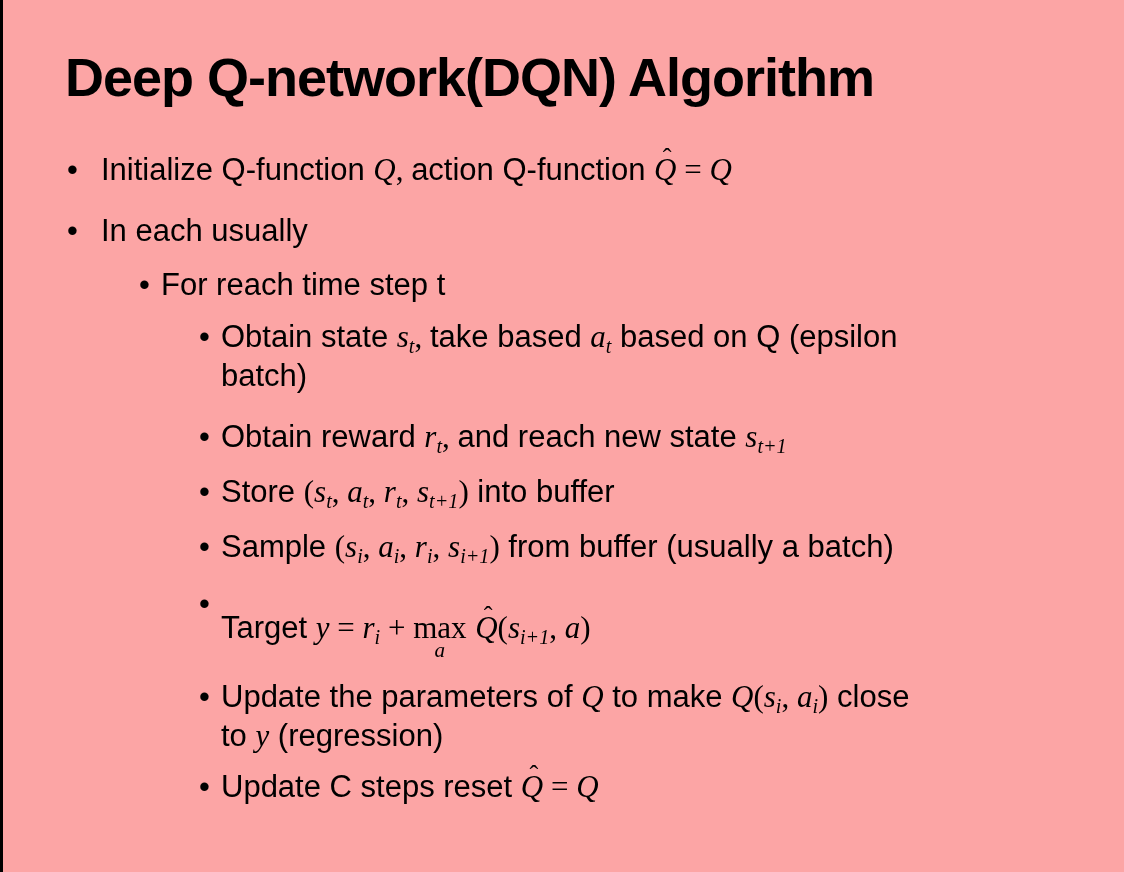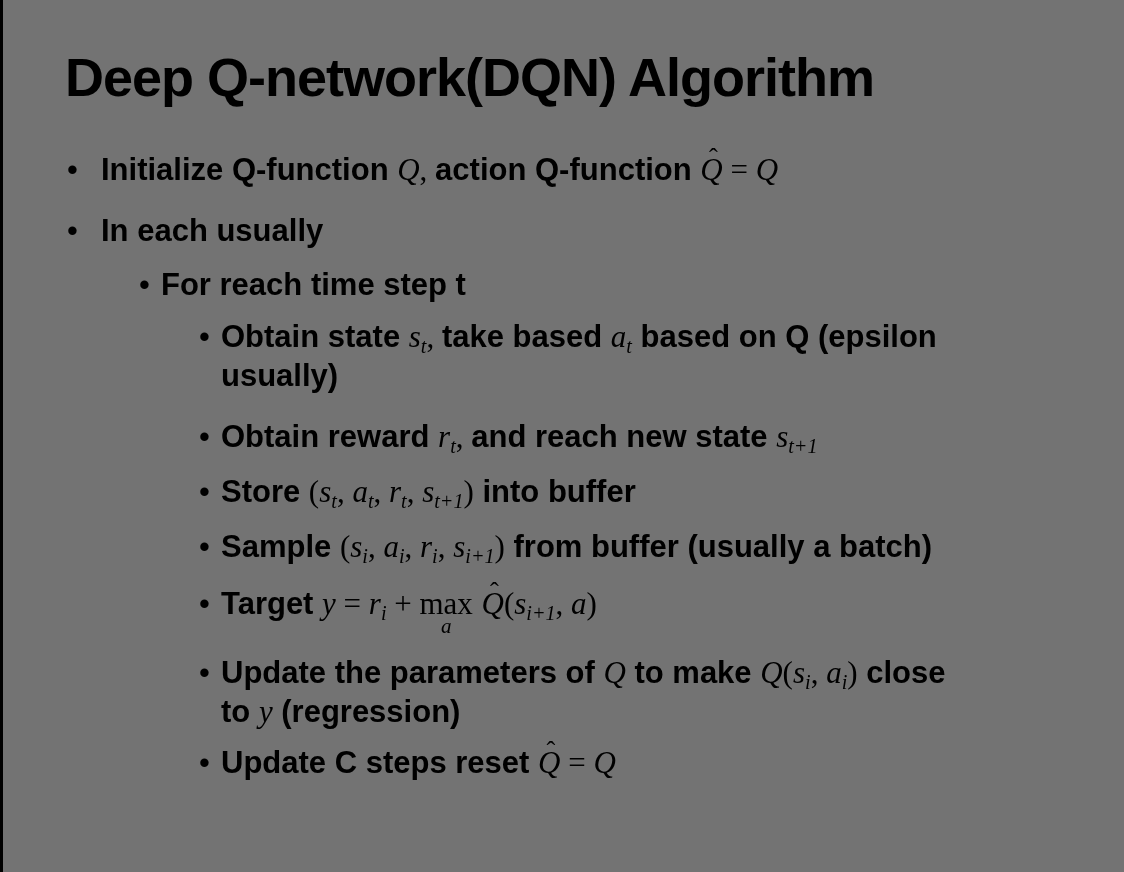--- a/index.html
+++ b/index.html
@@ -1,19 +1,19 @@
 <!DOCTYPE html>
 <html><head>
 <meta charset="utf-8">
 <style>
   html,body{margin:0;padding:0;background:#ffffff;}
   .slide{
     position:relative;
     width:1124px;height:872px;
-    background:#737373;
+    background:#fca5a5;
     border-left:3px solid #000;
     box-sizing:border-box;
     overflow:hidden;
     font-family:"Liberation Sans",sans-serif;
     color:#000;
   }
   .slide-title{
     margin:46px 0 0 62px;
     font-size:54px;
     line-height:62px;
@@ -37,35 +37,35 @@
   .bullet-item:nth-child(9){margin-bottom:15px;}
   .level-1{margin-left:64px;}
   .level-2{margin-left:136px;}
   .level-3{margin-left:196px;}
   .marker{flex:0 0 auto;}
   .level-1 .marker{width:34px;}
   .level-2 .marker{width:22px;}
   .level-3 .marker{width:22px;}
   .bullet-text{flex:1 1 auto;padding-right:40px;}
   .bullet-text span{white-space:pre-wrap;}
-  .txt{font-family:"Liberation Sans",sans-serif;font-weight:bold;}
+  .txt{font-family:"Liberation Sans",sans-serif;}
   .mp{font-family:"Liberation Serif",serif;}
   .mv{font-family:"Liberation Serif",serif;font-style:italic;}
   .msub{
     font-family:"Liberation Serif",serif;font-style:italic;
     font-size:0.65em;position:relative;top:0.28em;letter-spacing:0;
   }
   .mhat{position:relative;display:inline-block;}
   .mhat .hatmark{
     position:absolute;left:58%;top:-0.42em;
     transform:translateX(-50%);
     font-family:"Liberation Serif",serif;
     font-size:0.85em;font-style:normal;
   }
-  .maxop{position:relative;display:inline-block;text-align:center;}
+  .maxop{position:relative;display:inline-block;text-align:center;margin-top:24px;}
   .maxword{font-family:"Liberation Serif",serif;}
   .maxunder{
     position:absolute;top:1.02em;left:50%;transform:translateX(-50%);
     font-family:"Liberation Serif",serif;font-style:italic;font-size:0.68em;
   }
 </style>
 </head>
 <body>
 
 <div class="slide">
@@ -78,21 +78,21 @@
       <div class="bullet-item level-1">
         <span class="marker">•</span>
         <span class="bullet-text"><span class="txt">In each usually</span></span>
       </div>
       <div class="bullet-item level-2">
         <span class="marker">•</span>
         <span class="bullet-text"><span class="txt">For reach time step t</span></span>
       </div>
       <div class="bullet-item level-3">
         <span class="marker">•</span>
-        <span class="bullet-text"><span class="txt">Obtain state </span><span class="mv">s</span><span class="msub">t</span><span class="mp">, </span><span class="txt">take based </span><span class="mv">a</span><span class="msub">t</span><span class="txt"> based on Q (epsilon</span><br><span class="txt">usually)</span></span>
+        <span class="bullet-text"><span class="txt">Obtain state </span><span class="mv">s</span><span class="msub">t</span><span class="mp">, </span><span class="txt">take based </span><span class="mv">a</span><span class="msub">t</span><span class="txt"> based on Q (epsilon</span><br><span class="txt">batch)</span></span>
       </div>
       <div class="bullet-item level-3">
         <span class="marker">•</span>
         <span class="bullet-text"><span class="txt">Obtain reward </span><span class="mv">r</span><span class="msub">t</span><span class="mp">, </span><span class="txt">and reach new state </span><span class="mv">s</span><span class="msub">t+1</span></span>
       </div>
       <div class="bullet-item level-3">
         <span class="marker">•</span>
         <span class="bullet-text"><span class="txt">Store </span><span class="mp">(</span><span class="mv">s</span><span class="msub">t</span><span class="mp">, </span><span class="mv">a</span><span class="msub">t</span><span class="mp">, </span><span class="mv">r</span><span class="msub">t</span><span class="mp">, </span><span class="mv">s</span><span class="msub">t+1</span><span class="mp">)</span><span class="txt"> into buffer</span></span>
       </div>
       <div class="bullet-item level-3">

